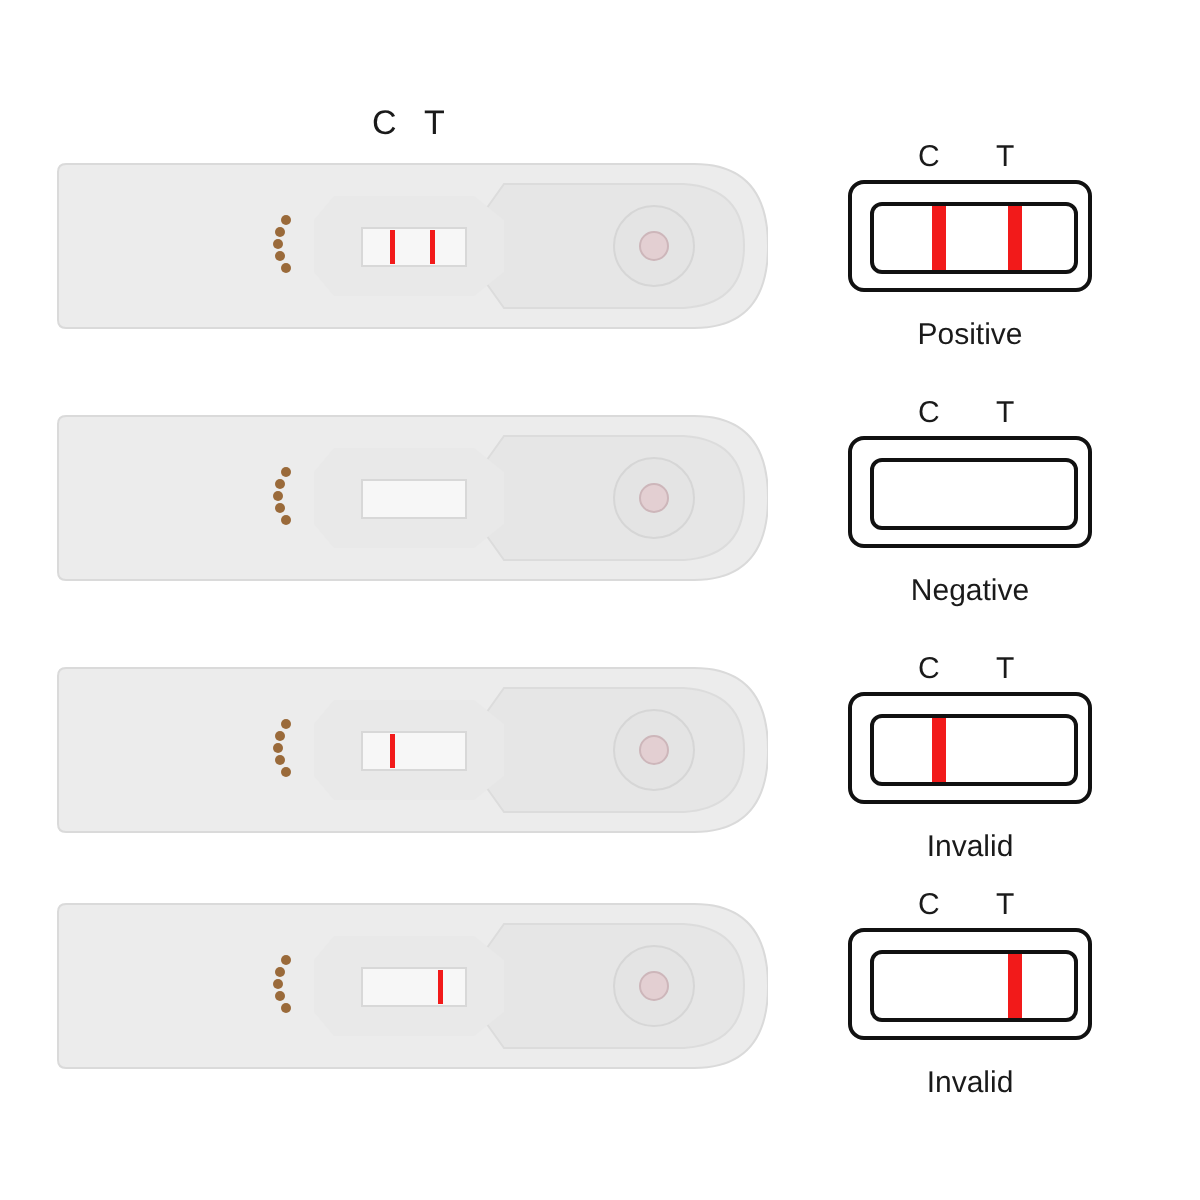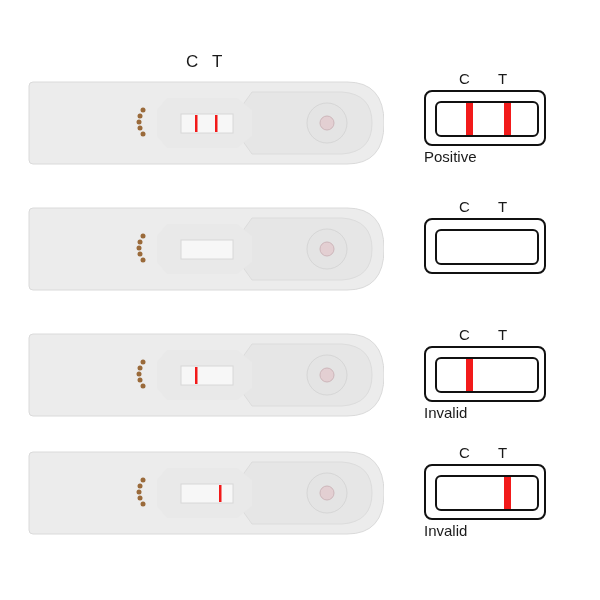--- a/index.html
+++ b/index.html
@@ -7,21 +7,21 @@
   .top-labels { position:absolute; left:186px; top:52px; font-size:17px; letter-spacing:0; }
   .top-labels span { position:absolute; top:0; }
   .cassette { position:absolute; left:27px; width:357px; height:86px; }
   .cassette svg { display:block; }
   .diagram { position:absolute; left:424px; width:124px; }
   .diagram .ct { position:relative; height:20px; font-size:15px; }
   .diagram .ct span { position:absolute; top:0; }
   .diagram .outer { position:relative; width:118px; height:52px; border:2px solid #111; border-radius:8px; background:#fff; }
   .diagram .inner { position:absolute; left:9px; top:9px; width:100px; height:32px; border:2px solid #111; border-radius:6px; }
   .diagram .line { position:absolute; top:0; width:7px; height:32px; background:#f21a1a; }
-  .diagram .result { text-align:left; width:122px; font-size:15px; margin-top:2px; }
+  .diagram .result { text-align:center; width:122px; font-size:15px; margin-top:13px; }
 </style>
 </head>
 <body>
 
 <div class="top-labels">
   <span style="left:0">C</span>
   <span style="left:26px">T</span>
 </div>
 
 <div class="cassette" style="top:80px">
@@ -115,20 +115,21 @@
 </div>
 
 <div class="diagram" style="top:198px">
   <div class="ct">
       <span style="left:35px">C</span>
       <span style="left:74px">T</span>
     </div>
   <div class="outer">
       <div class="inner"></div>
     </div>
+  <div class="result">Negative</div>
 </div>
 
 <div class="diagram" style="top:326px">
   <div class="ct">
       <span style="left:35px">C</span>
       <span style="left:74px">T</span>
     </div>
   <div class="outer">
       <div class="inner">
     <div class="line" style="left:29px"></div>

